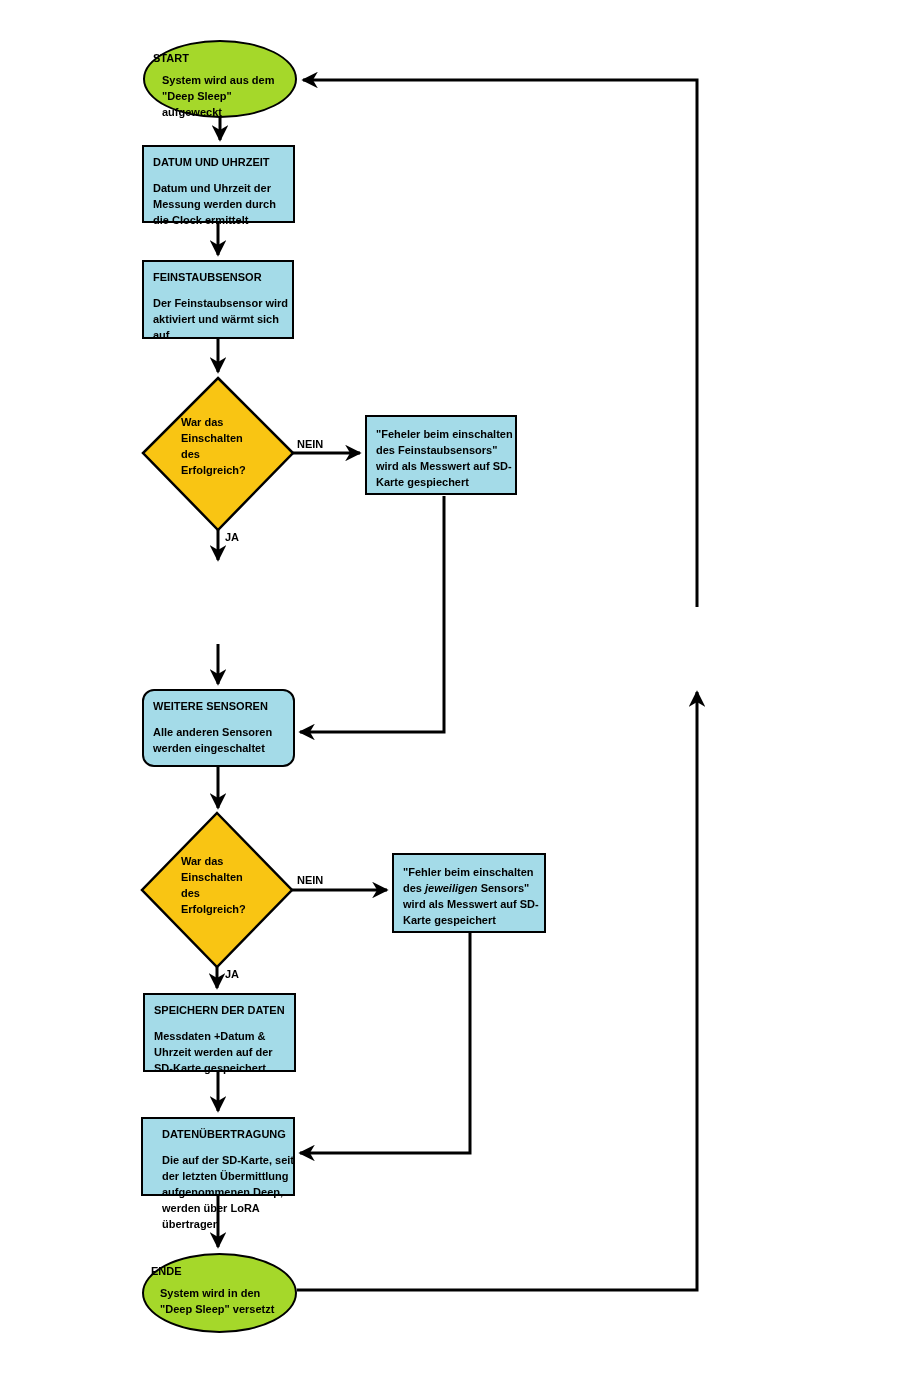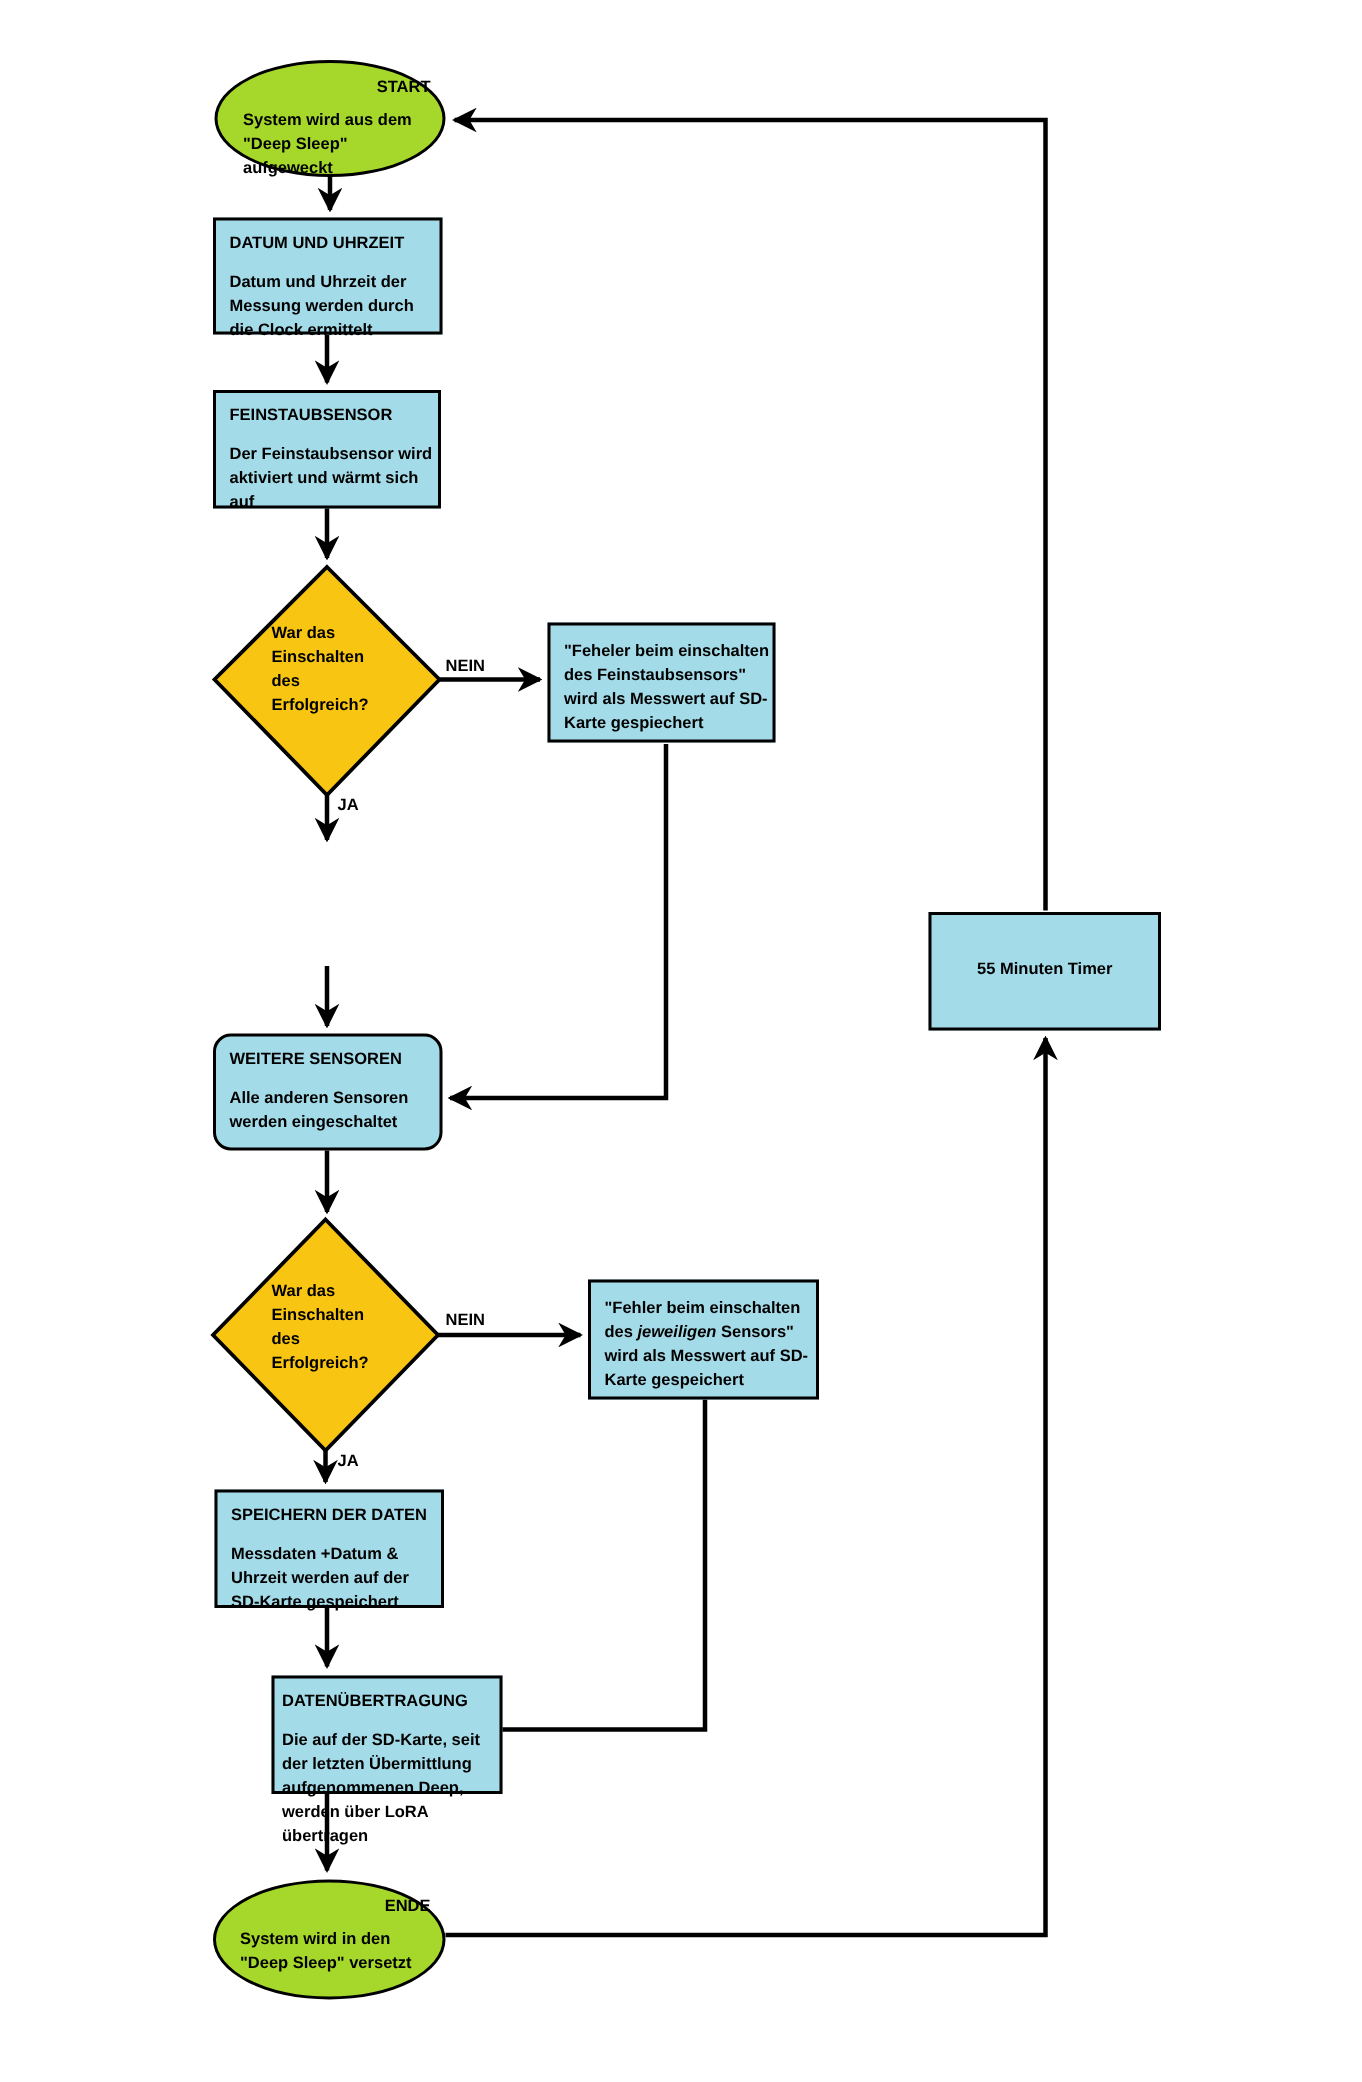--- a/index.html
+++ b/index.html
@@ -8,21 +8,21 @@
     font-family:"Liberation Sans",sans-serif;font-weight:bold;font-size:11px;
     line-height:16px;color:#000;
   }
   svg.wires{position:absolute;left:0;top:0;z-index:1;}
   .wire{stroke:var(--line,#000);stroke-width:3;fill:none;marker-end:url(#ah);}
   .diamond{fill:var(--decision_fill,#f9c513);stroke:var(--line,#000);stroke-width:2.5;}
   .node{position:absolute;z-index:2;box-sizing:border-box;border:2.5px solid var(--line,#000);}
   .process{background:var(--process_fill,#a4dbe8);padding:7px 6px 0 9px;}
   .terminal{background:var(--terminal_fill,#a5d82a);border-radius:50%;padding:8px 8px 0 17px;}
   .ntitle{margin-bottom:10px;white-space:nowrap;}
-  .terminal .ntitle{text-align:right;margin-bottom:6px;margin-left:-9px;}
+  .terminal .ntitle{text-align:left;margin-bottom:6px;margin-left:-9px;}
   .nbody{}
   .dtext{position:absolute;z-index:3;}
   .elabel{position:absolute;z-index:3;white-space:nowrap;}
   em{font-style:italic;font-weight:bold;margin-top:48px;}
 </style>
 </head>
 <body>
 
 <div id="canvas">
 
@@ -70,41 +70,38 @@
     <div class="nbody" style="width:138px;">Datum und Uhrzeit der Messung werden durch die Clock ermittelt</div>
   </div>
 
   <div class="dtext" style="left:181px;top:414px;width:72px;">War das Einschalten des Erfolgreich?</div>
 
   <div class="node process" style="left:365px;top:415px;width:152px;height:80px;padding-top:9px;">
     <div class="nbody" style="width:140px;">"Feheler beim einschalten des Feinstaubsensors" wird als Messwert auf SD-Karte gespiechert</div>
   </div>
 
 
-  <div class="node process" style="left:619px;top:608px;width:155px;height:79px;padding:28px 0 0 0;text-align:center;">
-    <div class="nbody">55 Minuten Timer</div>
-  </div>
 
   <div class="node process" style="left:142px;top:689px;width:153px;height:78px;border-radius:12px;">
     <div class="ntitle">WEITERE SENSOREN</div>
     <div class="nbody" style="width:122px;">Alle anderen Sensoren werden eingeschaltet</div>
   </div>
 
   <div class="dtext" style="left:181px;top:853px;width:72px;">War das Einschalten des Erfolgreich?</div>
 
   <div class="node process" style="left:392px;top:853px;width:154px;height:80px;padding-top:9px;">
     <div class="nbody" style="width:142px;"><span>"Fehler beim einschalten des </span><em>jeweiligen</em><span> Sensors" wird als Messwert auf SD-Karte gespeichert</span></div>
   </div>
 
   <div class="node process" style="left:143px;top:993px;width:153px;height:79px;">
     <div class="ntitle">SPEICHERN DER DATEN</div>
     <div class="nbody" style="width:126px;">Messdaten +Datum &amp; Uhrzeit werden auf der SD-Karte gespeichert</div>
   </div>
 
-  <div class="node process" style="left:141px;top:1117px;width:154px;height:79px;padding-left:5px;margin-left:40px;">
+  <div class="node process" style="left:141px;top:1117px;width:154px;height:79px;padding-left:19px;">
     <div class="ntitle">DATENÜBERTRAGUNG</div>
     <div class="nbody" style="width:148px;">Die auf der SD-Karte, seit der letzten Übermittlung aufgenommenen Deep, werden über LoRA übertragen</div>
   </div>
 
   <div class="node terminal" style="left:142px;top:1253px;width:155px;height:80px;padding-left:16px;">
     <div class="ntitle">ENDE</div>
     <div class="nbody" style="width:124px;">System wird in den "Deep Sleep" versetzt</div>
   </div>
 
   <div class="elabel" style="left:297px;top:436px;">NEIN</div>

